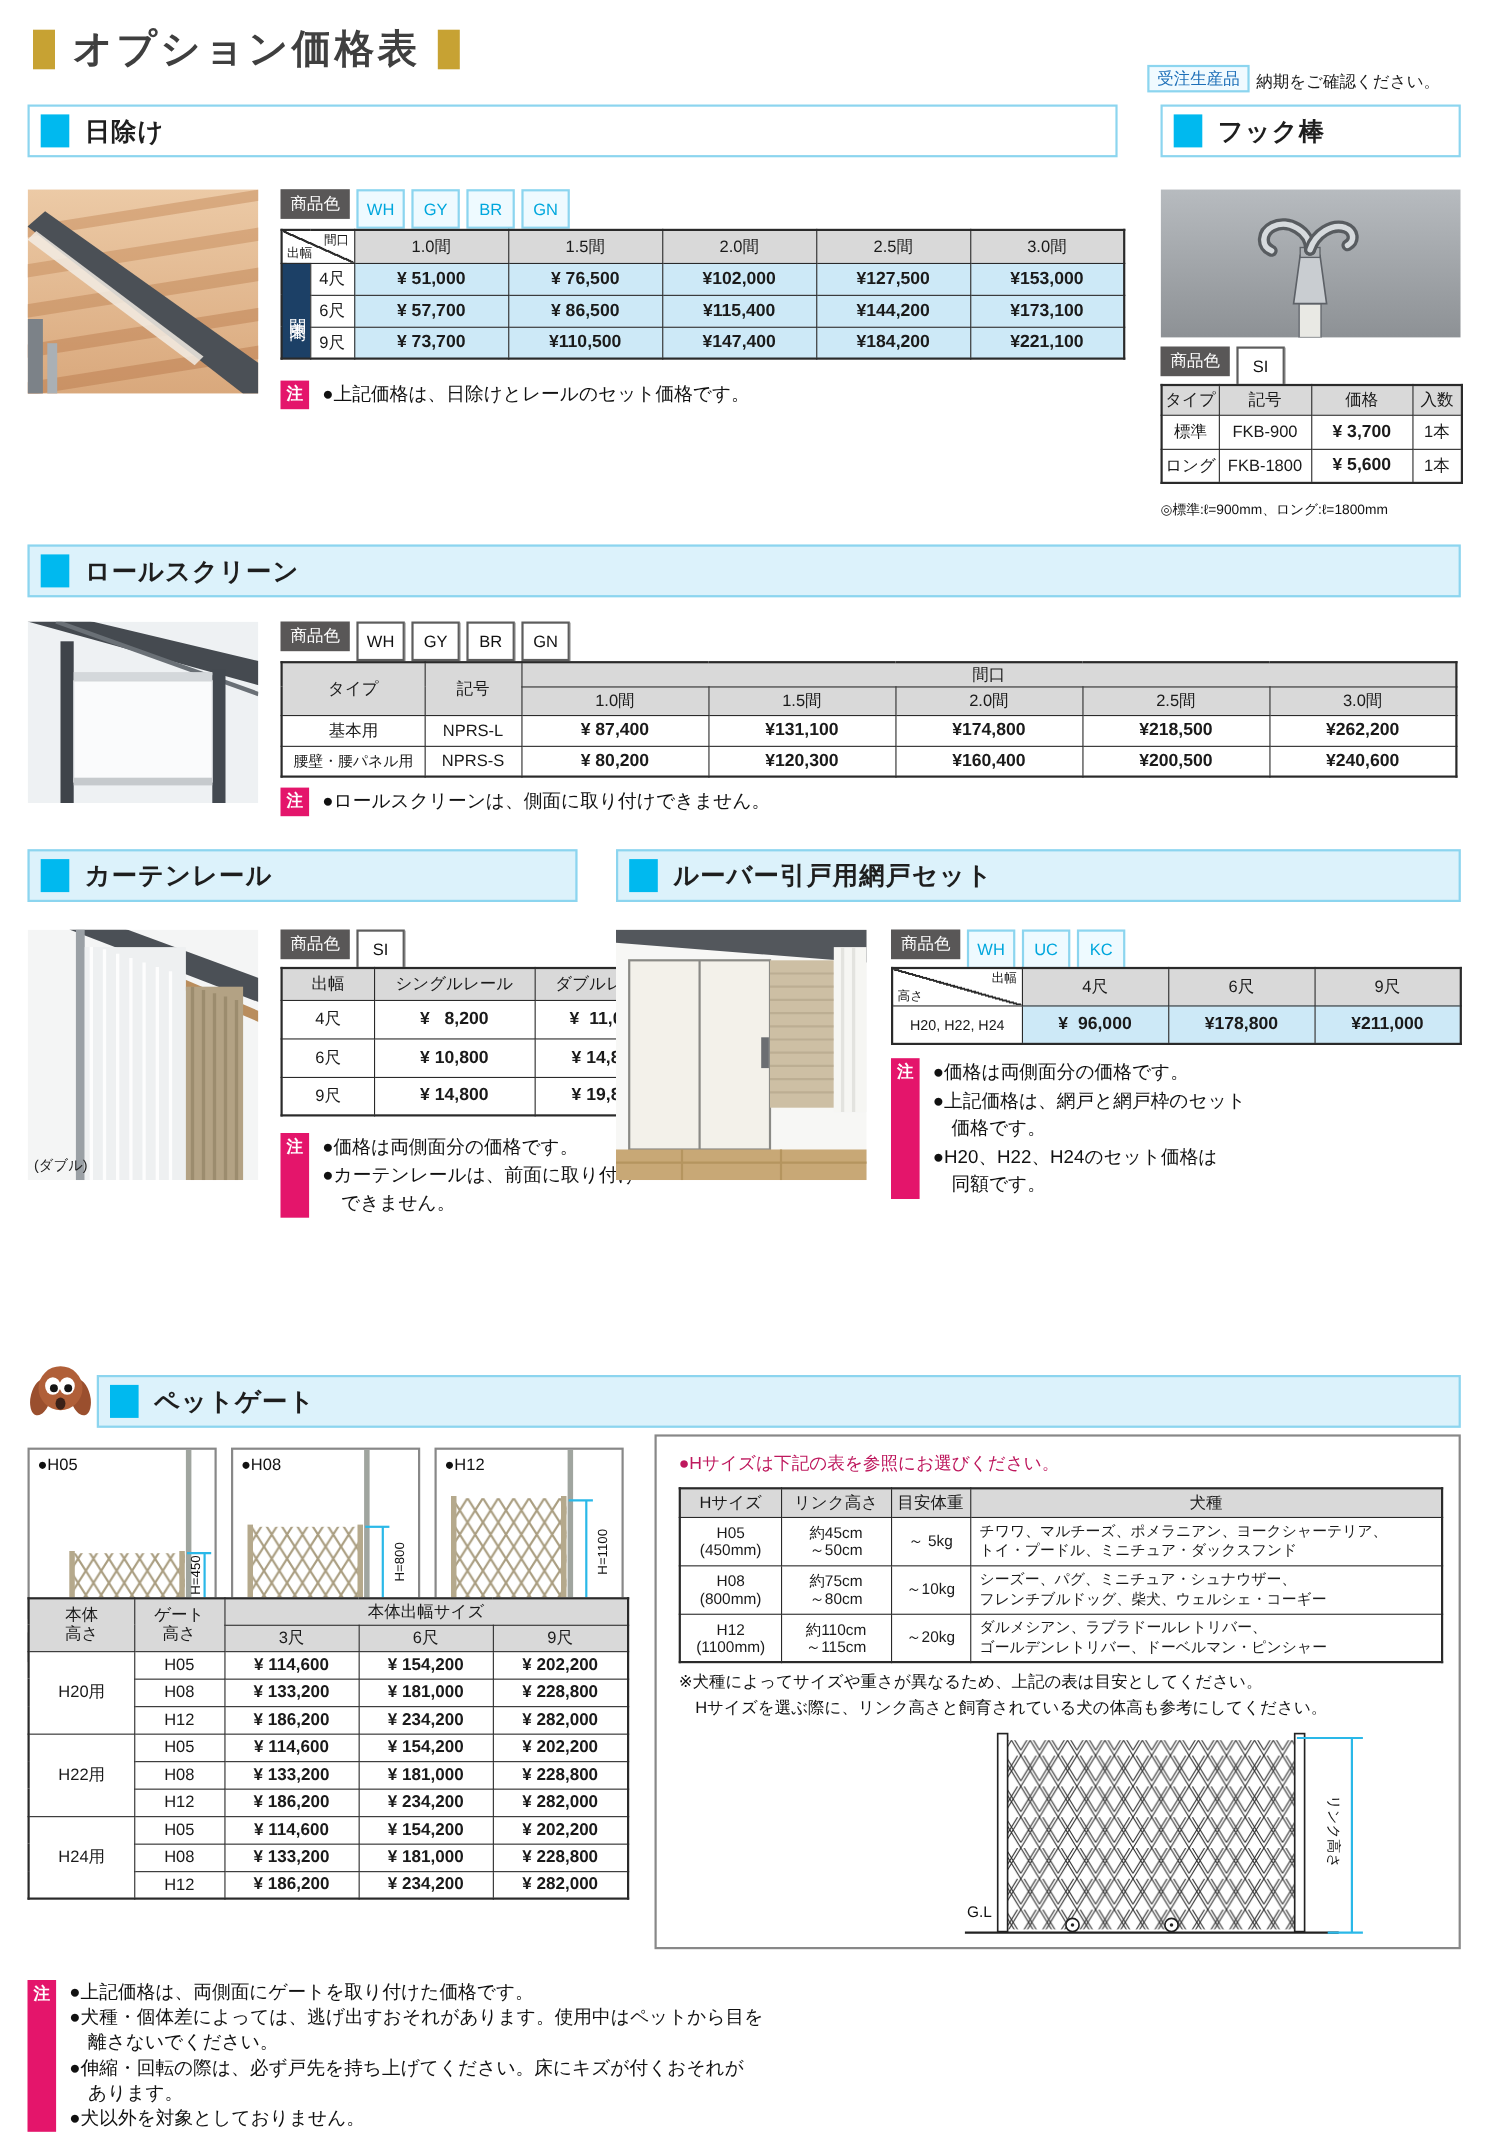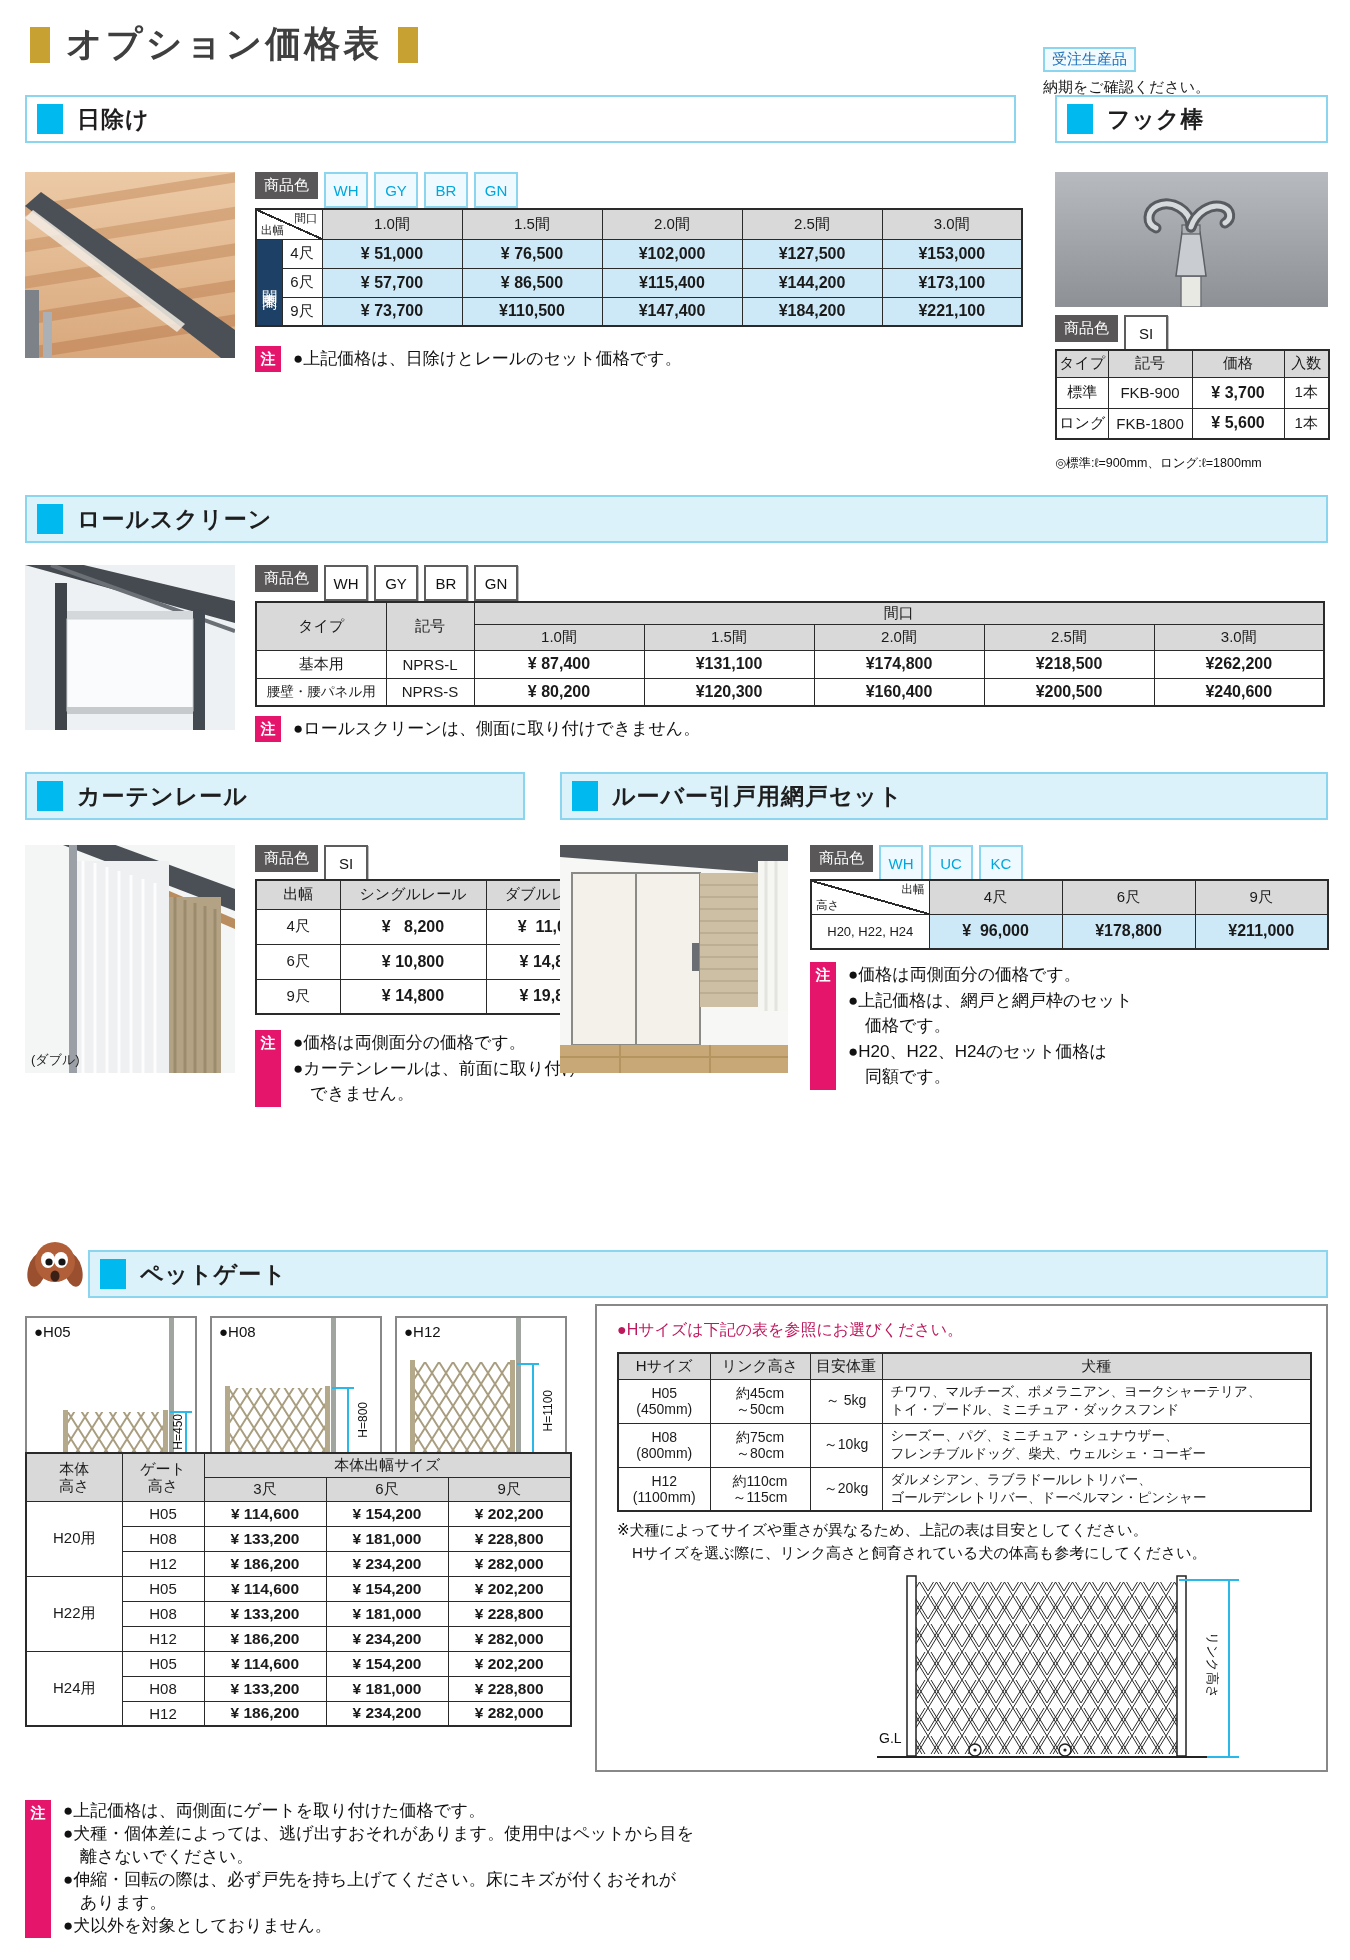--- a/index.html
+++ b/index.html
@@ -3,21 +3,21 @@
 <meta charset="utf-8">
 <style>
   html,body{margin:0;padding:0;background:#fff;}
   .page{position:relative;width:1350px;height:1960px;background:#fff;overflow:hidden;
         font-family:"Liberation Sans","DejaVu Sans",sans-serif;color:#1a1a1a;}
   .abs{position:absolute;}
   
   .title-row{position:absolute;left:30px;top:20px;display:flex;align-items:center;gap:16px;}
   .gold-sq{width:20px;height:36px;background:#c7a233;}
   .page-title{font-size:36px;font-weight:bold;color:#3f3f3f;letter-spacing:3px;margin:0;}
-  .order-row{position:absolute;left:1043px;top:47px;display:flex;align-items:flex-start;gap:6px;font-size:15px;flex-direction:column;}
+  .order-row{position:absolute;left:1043px;top:59px;display:flex;align-items:flex-end;gap:6px;font-size:15px;}
   .order-badge{border:2px solid #8cd5ef;background:#f0faff;color:#1d6fb8;padding:1px 7px;}
   
   .sec-h{position:absolute;border:2px solid #8cd5ef;display:flex;align-items:center;gap:14px;
          padding-left:10px;box-sizing:border-box;height:48px;}
   .sec-h.white{background:#fff;}
   .sec-h.blue{background:#dcf2fb;text-align:center;}
   .sec-sq{width:26px;height:30px;background:#00b9ef;flex:none;}
   .sec-title{font-size:23px;font-weight:bold;color:#1e1e1e;letter-spacing:1px;}
   
   .clr-row{position:absolute;display:flex;gap:6px;align-items:stretch;height:27px;}

